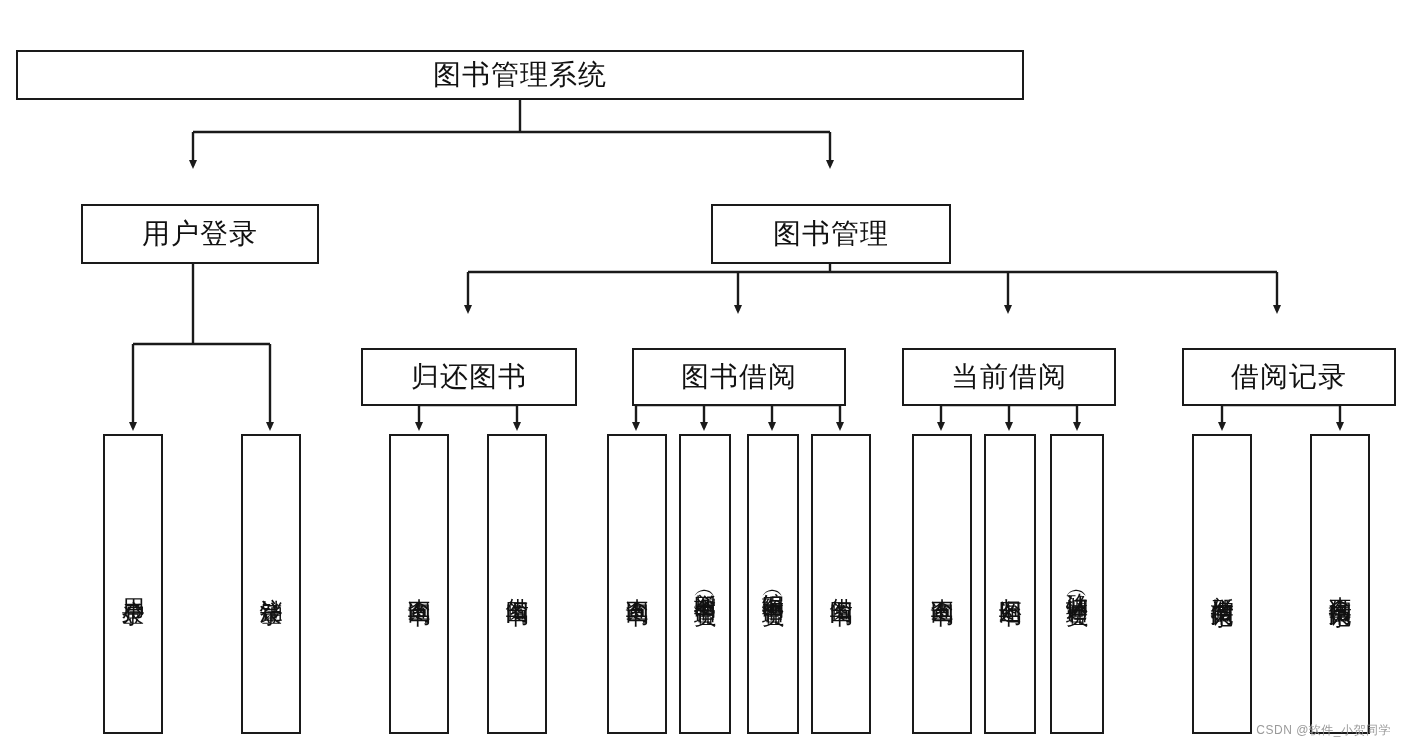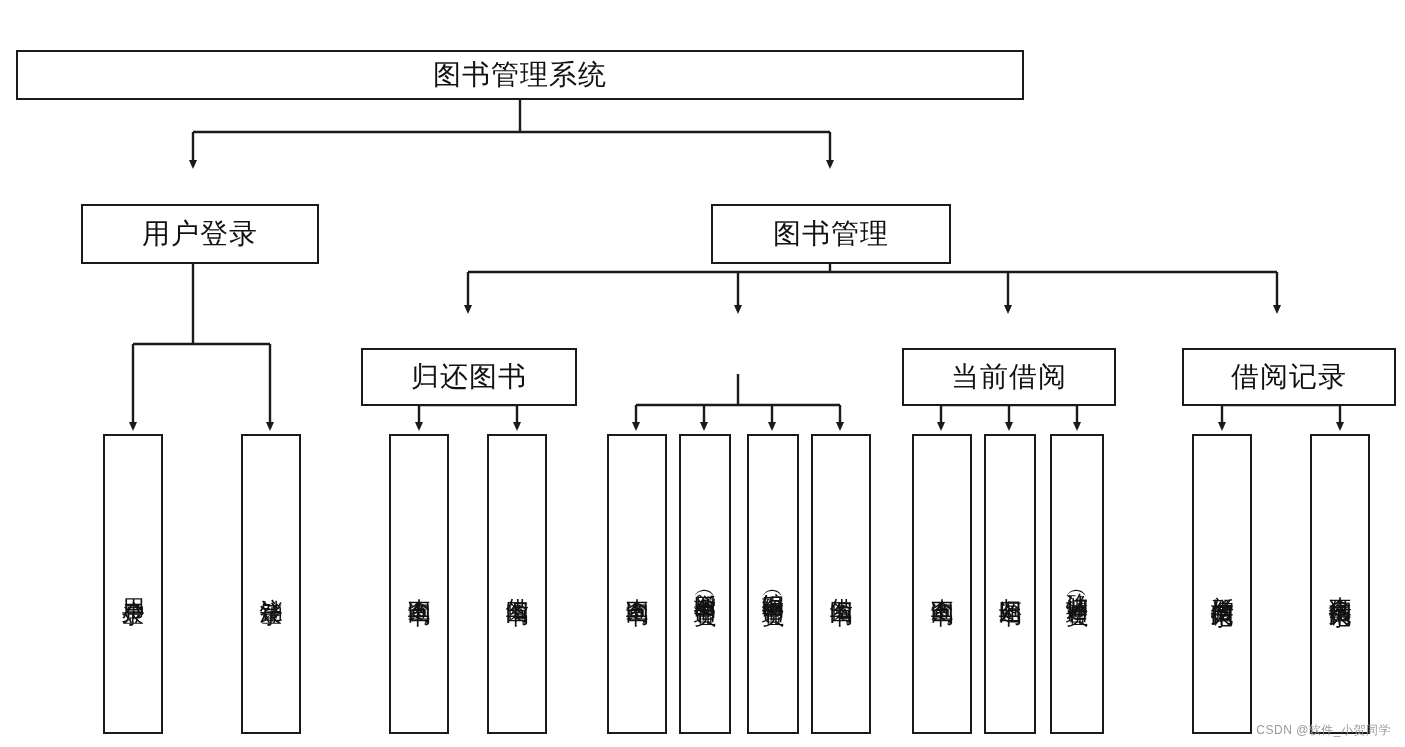--- a/index.html
+++ b/index.html
@@ -124,20 +124,23 @@
   <div class="node h" style="left:81px; top:172px; width:238px; height:60px;">
     <span>用户登录</span>
   </div>
   <div class="node h" style="left:711px; top:172px; width:240px; height:60px;">
     <span>图书管理</span>
   </div>
 
   <div class="node h" style="left:361px; top:316px; width:216px; height:58px;">
     <span>归还图书</span>
   </div>
+  <div class="node h" style="left:632px; top:316px; width:214px; height:58px;">
+    <span>图书借阅</span>
+  </div>
   <div class="node h" style="left:902px; top:316px; width:214px; height:58px;">
     <span>当前借阅</span>
   </div>
   <div class="node h" style="left:1182px; top:316px; width:214px; height:58px;">
     <span>借阅记录</span>
   </div>
 
   <div class="node v" style="left:103px; top:434px; width:60px; height:300px;">
     <span>用户登录</span>
   </div>

